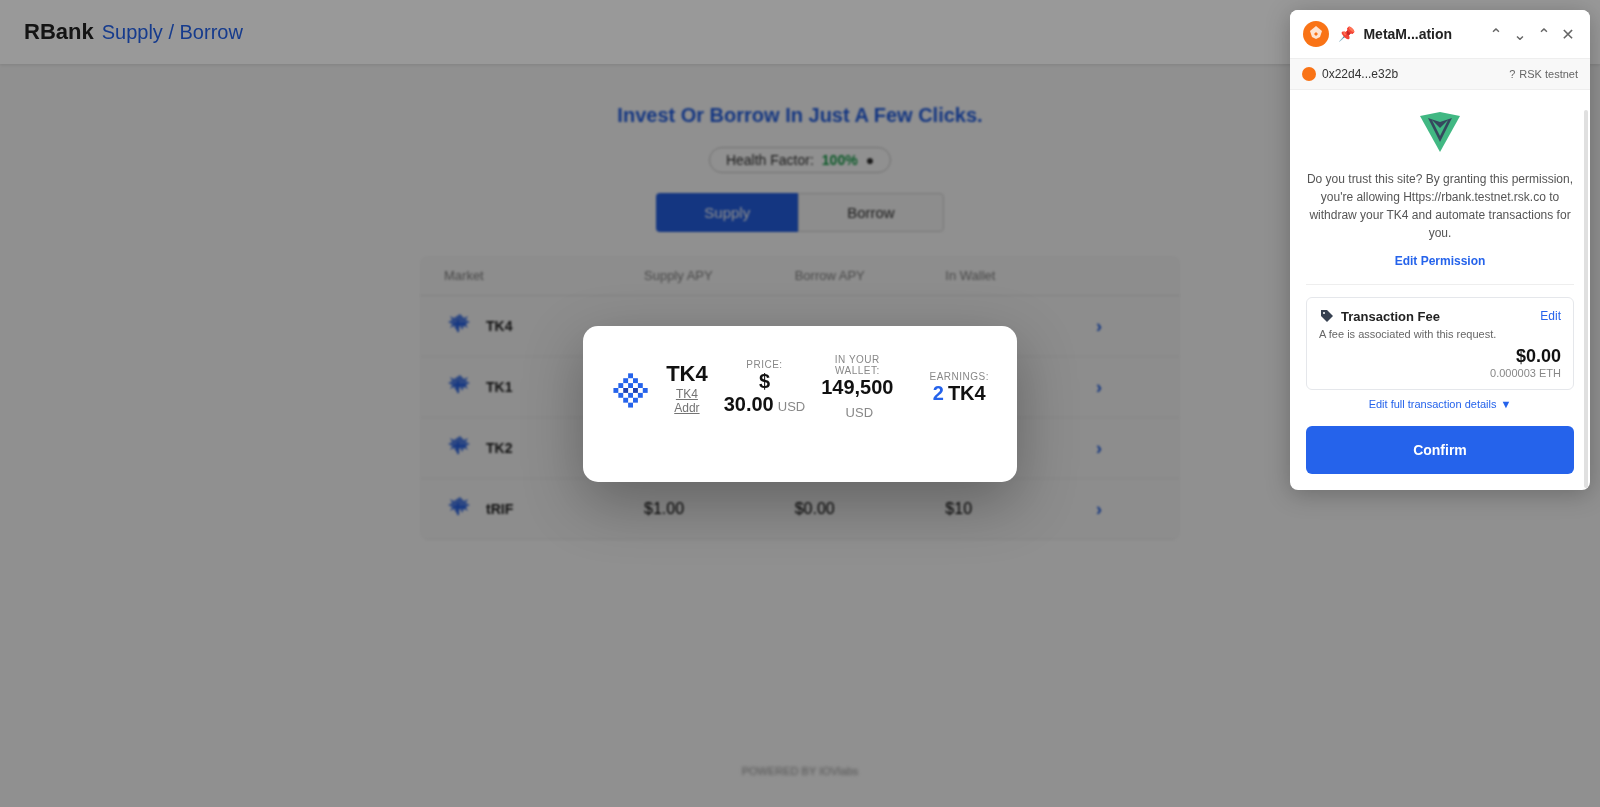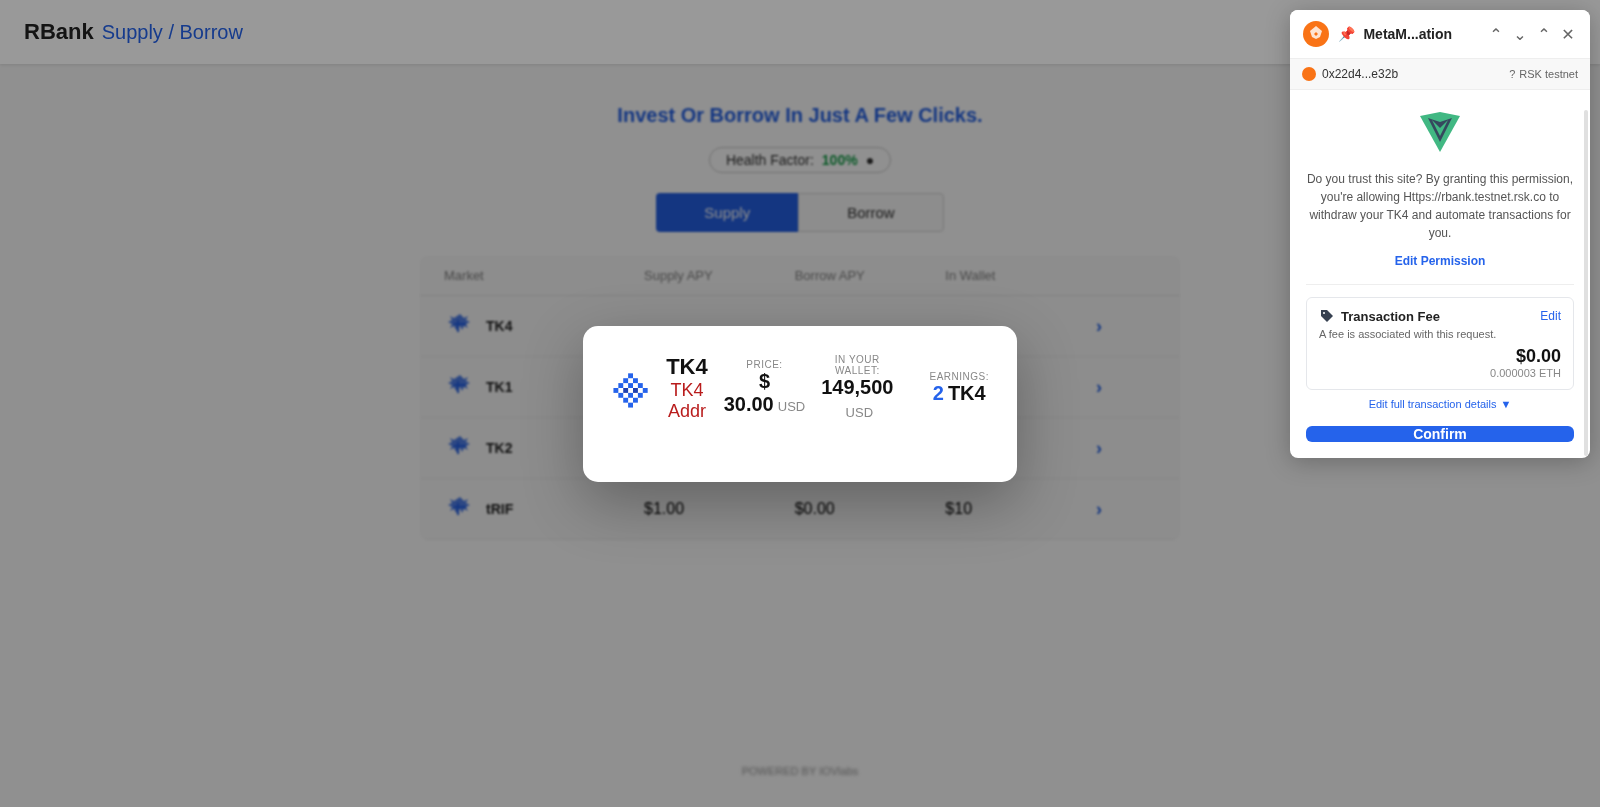--- a/index.html
+++ b/index.html
@@ -193,22 +193,23 @@
       flex: 1;
     }
 
     .modal-token-name {
       font-size: 22px;
       font-weight: 700;
       color: #111;
     }
 
     .modal-token-addr {
-      font-size: 18px;
-      color: #b91c1c;
+      font-size: 12px;
+      color: #737373;
+      text-decoration: underline;
       cursor: pointer;
     }
 
     .modal-price-section {
       display: flex;
       flex-direction: column;
     }
 
     .modal-price-label {
       font-size: 10px;
@@ -516,21 +517,21 @@
       background: white;
       border-radius: 6px;
       font-size: 14px;
       font-weight: 600;
       color: #333;
       cursor: pointer;
     }
 
     .mm-confirm-btn {
       flex: 1;
-      padding: 0;
+      padding: 16px;
       border: none;
       background: #2563eb;
       border-radius: 6px;
       font-size: 14px;
       font-weight: 600;
       color: white;
       cursor: pointer;
     }
 
     .mm-scrollbar {

